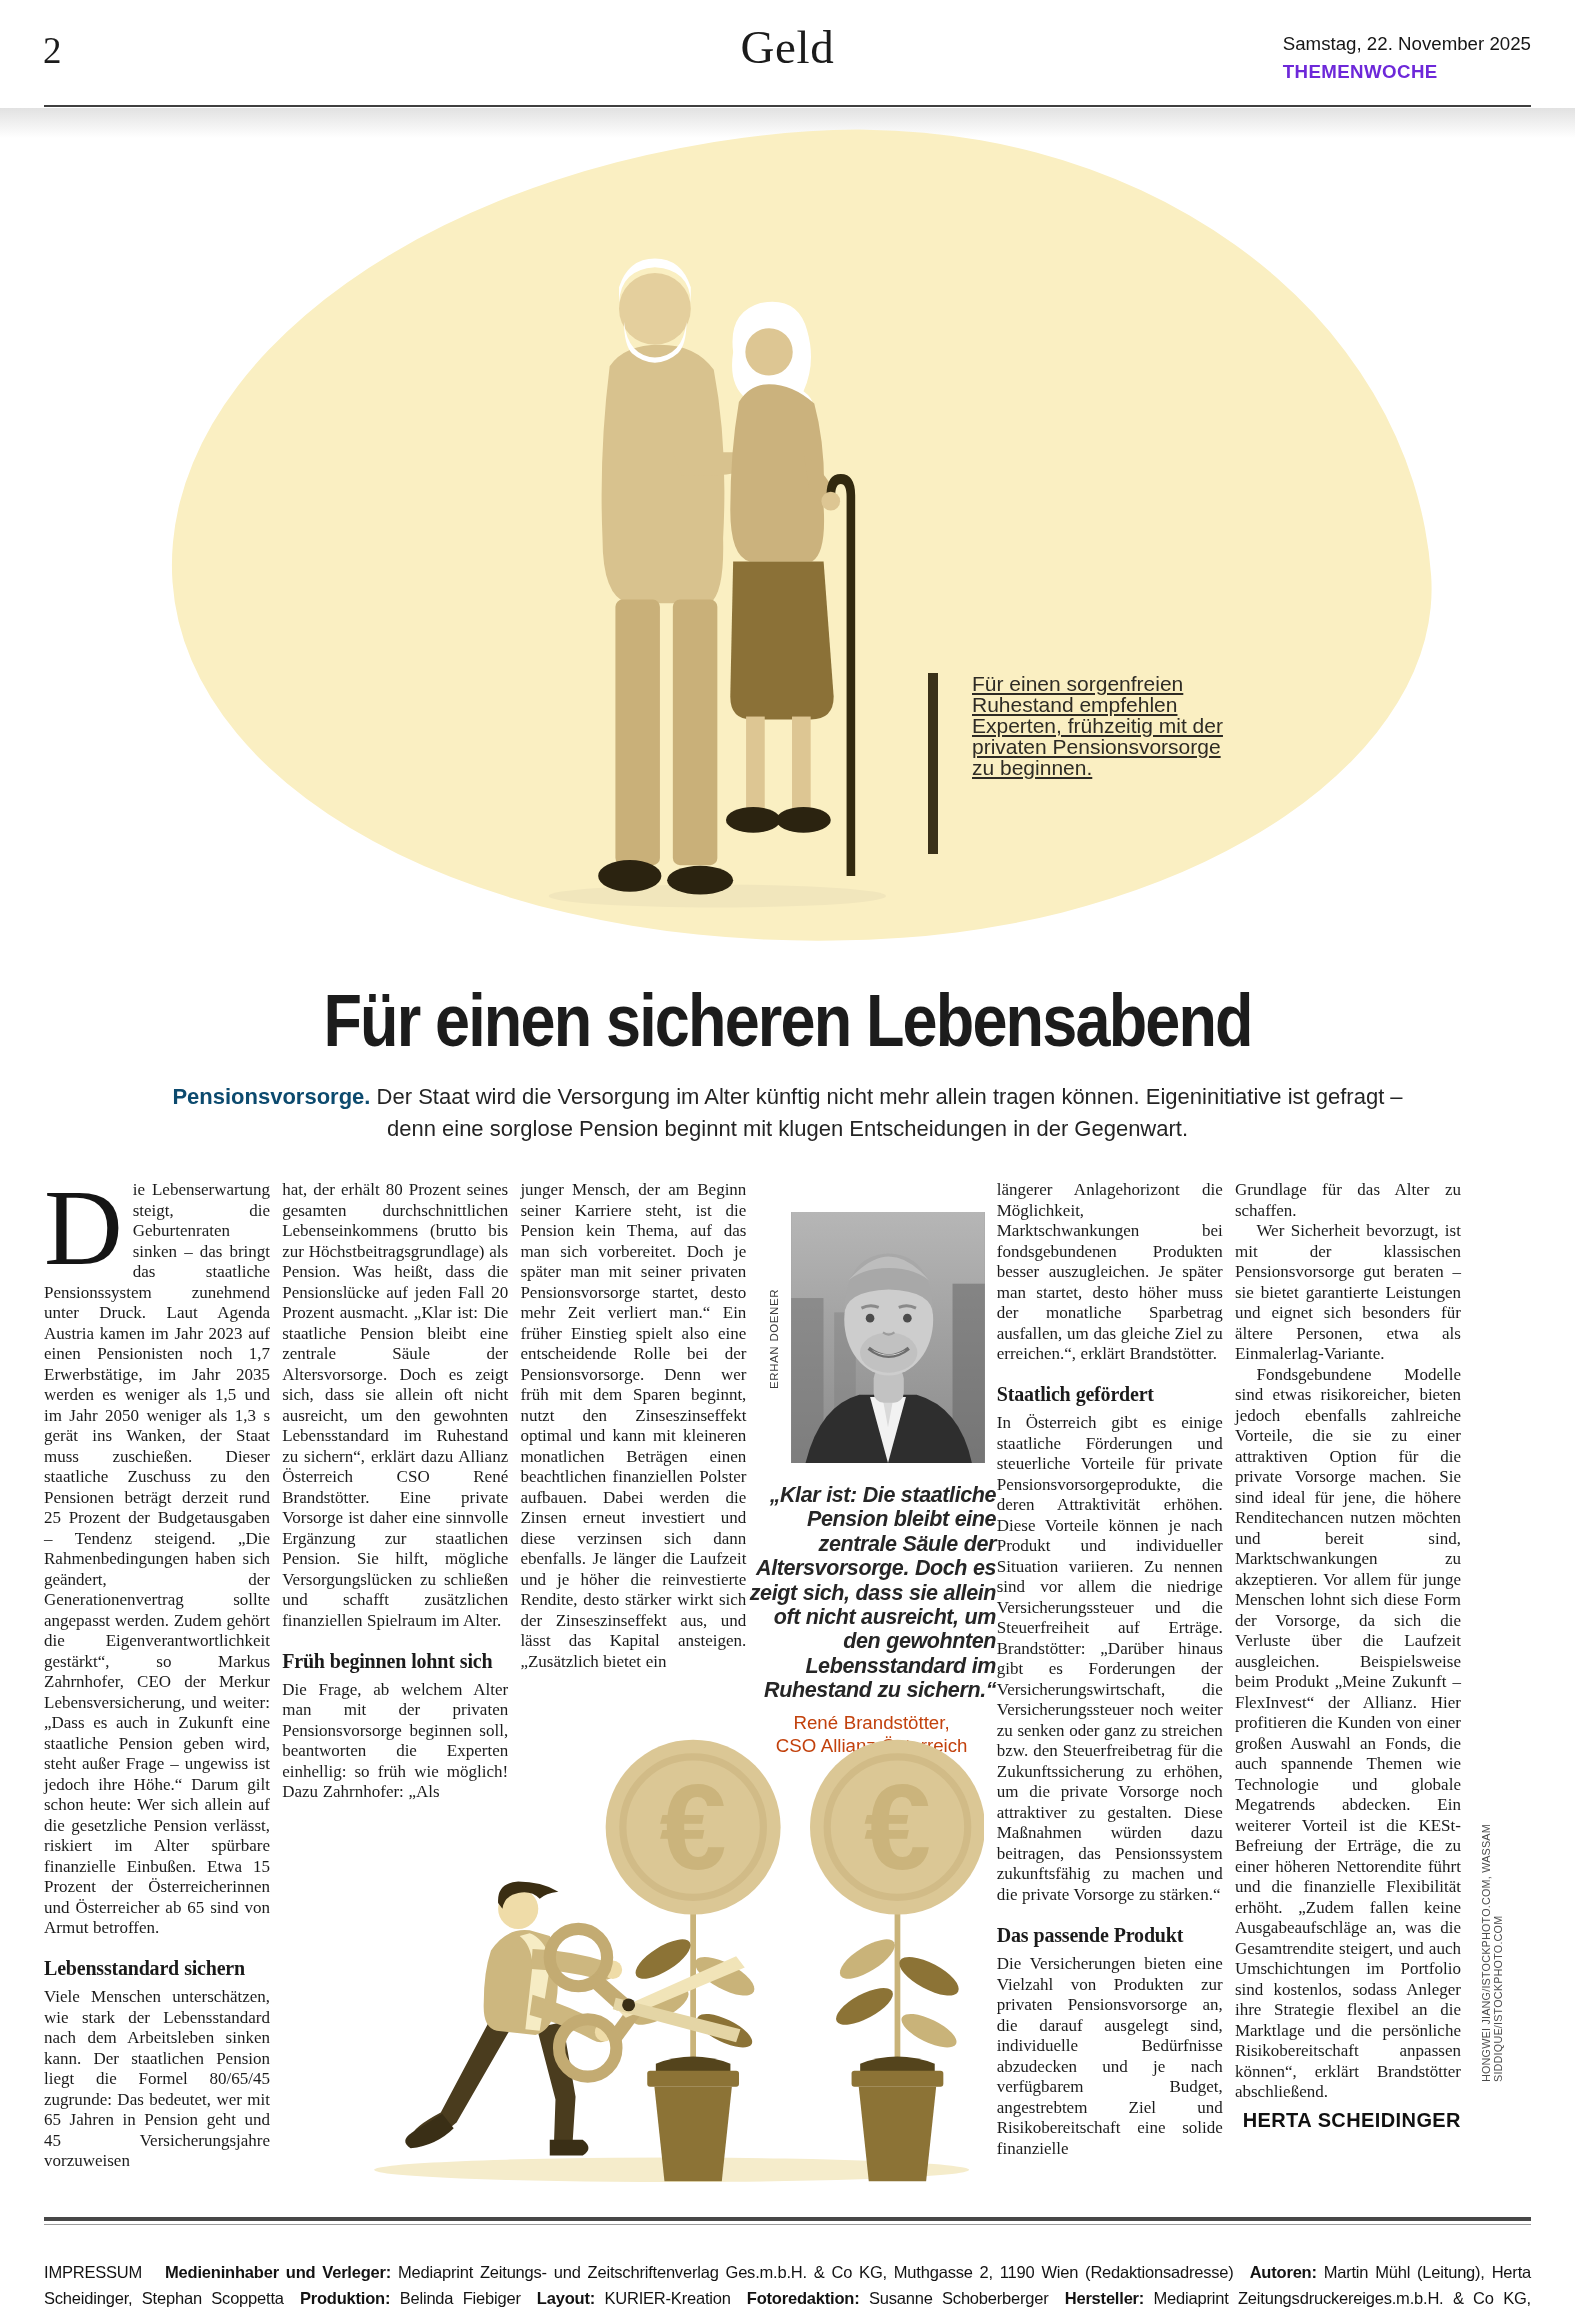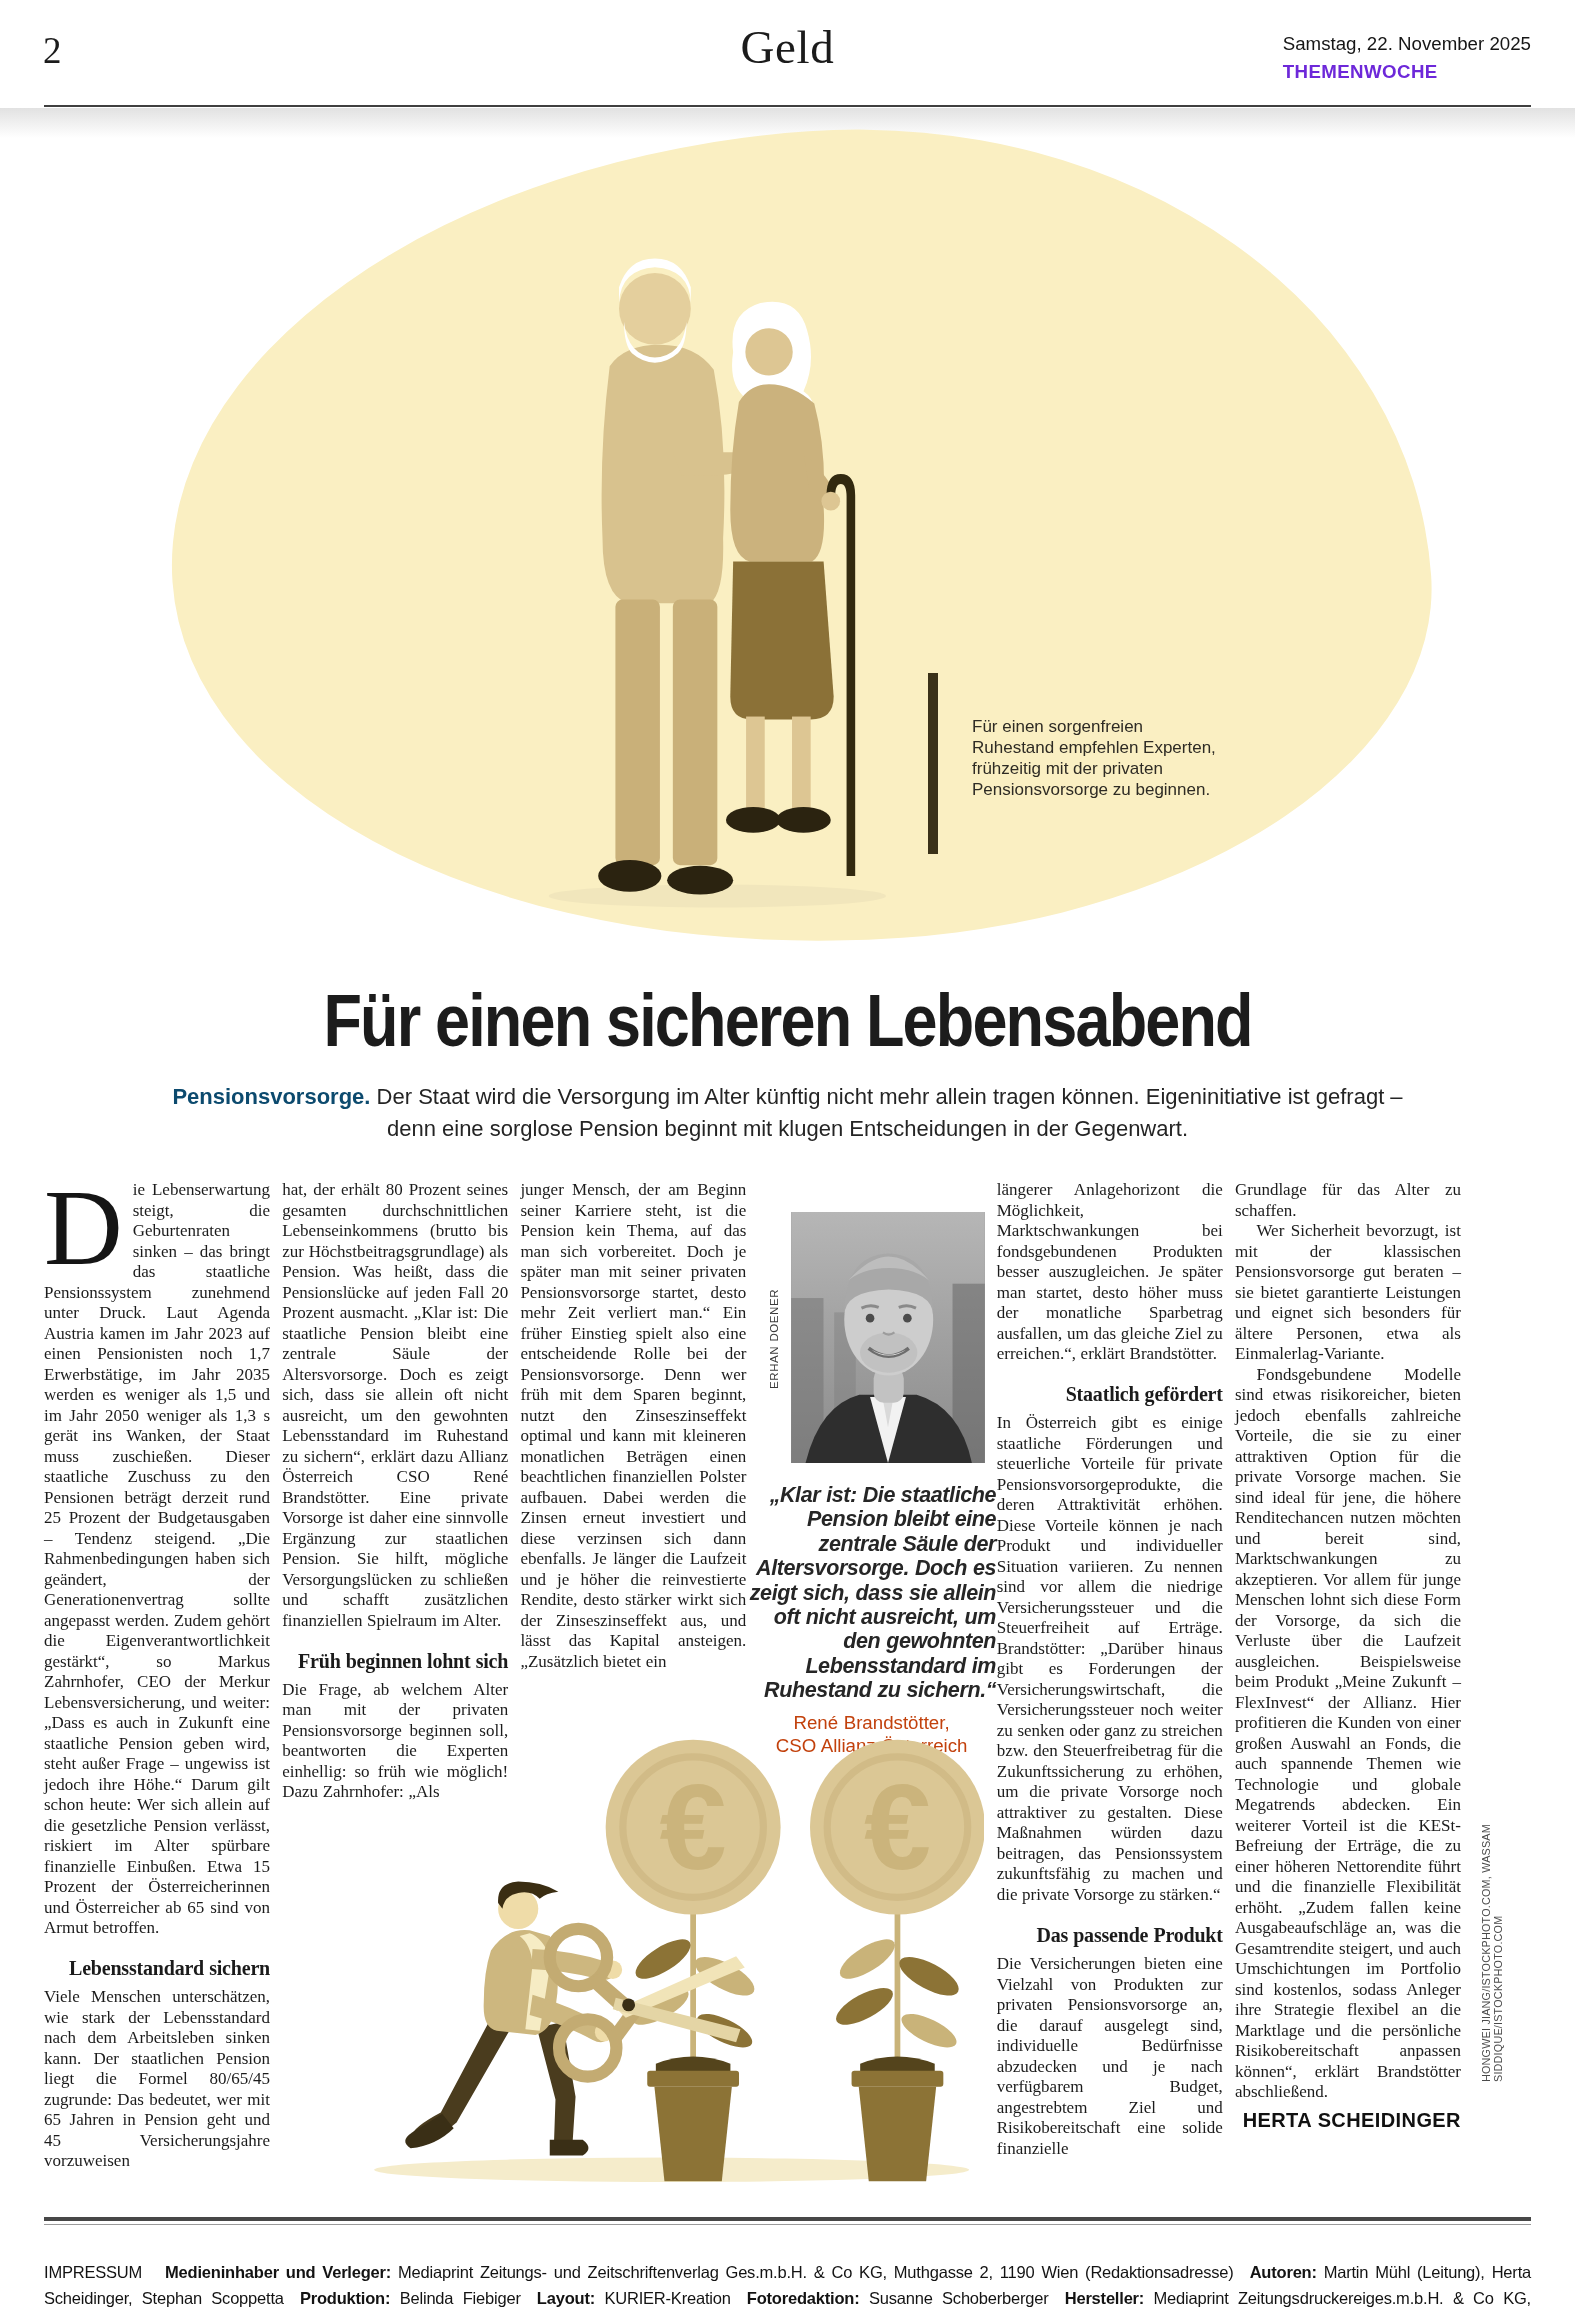--- a/index.html
+++ b/index.html
@@ -16,40 +16,40 @@
   .header-rule{position:absolute;left:44px;right:44px;top:105px;height:2.2px;background:#3f3f3f;}
   .header-shade{position:absolute;left:0;right:0;top:108px;height:30px;
                 background:linear-gradient(#c9c9c9,rgba(255,255,255,0));opacity:.55;}
 
   
   .hero-blob{position:absolute;left:171px;top:133px;width:1256px;height:811px;background:#FAEFC2;
              border-radius:53% 47% 44% 56% / 50% 60% 40% 50%;transform:rotate(-4deg);}
   .hero-svg{position:absolute;left:502px;top:237px;}
   .hero-caption{position:absolute;left:928px;top:673px;display:flex;}
   .caption-bar{width:10px;height:181px;background:#3a3118;flex:none;}
-  .caption-text{margin-left:34px;margin-top:43px;width:251px;font-family:"Liberation Sans",sans-serif;
-                font-size:17px;line-height:21px;color:#2e2b24;}
+  .caption-text{margin-left:34px;width:251px;font-family:"Liberation Sans",sans-serif;
+                font-size:21px;line-height:21px;color:#2e2b24;text-decoration:underline;}
 
   
   .headline-wrap{position:absolute;left:0;right:0;top:977px;text-align:center;}
   .headline{display:inline-block;font-family:"Liberation Sans",sans-serif;font-weight:bold;
             font-size:75px;letter-spacing:-2.2px;color:#1c1c1c;transform:scaleX(.84);transform-origin:center;white-space:nowrap;}
   .standfirst{position:absolute;left:50%;top:1081px;transform:translateX(-50%);width:1285px;text-align:center;
               font-family:"Liberation Sans",sans-serif;font-size:22px;line-height:32px;color:#242424;}
   .standfirst .kicker{font-weight:bold;color:#0c4a6e;}
 
   
   .article{position:absolute;left:44px;top:1180px;width:1417px;display:flex;gap:12.2px;
            font-size:17px;line-height:20.5px;text-align:justify;
            hyphens:auto;-webkit-hyphens:auto;word-spacing:.02em;}
   .col{width:226px;flex:none;}
   .para{margin:0;}
   .para.indent{text-indent:21.5px;}
   .subhead{font-family:"Liberation Serif",serif;font-weight:bold;font-size:20px;line-height:23px;
-           margin:18.7px 0 7.2px;text-align:right;letter-spacing:-0.2px;}
+           margin:18.7px 0 7.2px;text-align:left;letter-spacing:-0.2px;}
   .dropcap{float:left;font-family:"Liberation Serif",serif;font-size:109px;line-height:83px;
            padding:5.7px 10px 0 0;color:#151515;}
   .byline{margin-top:7.2px;text-align:right;font-family:"Liberation Sans",sans-serif;
           font-weight:bold;font-size:20px;letter-spacing:0.4px;color:#111;}
 
   
   .col-photo{position:relative;text-align:center;}
   .photo-credit{position:absolute;left:5.7px;top:33px;height:251px;
                 writing-mode:vertical-rl;transform:rotate(180deg);
                 font-family:"Liberation Sans",sans-serif;font-size:11.5px;letter-spacing:0.6px;color:#3a3a3a;}

